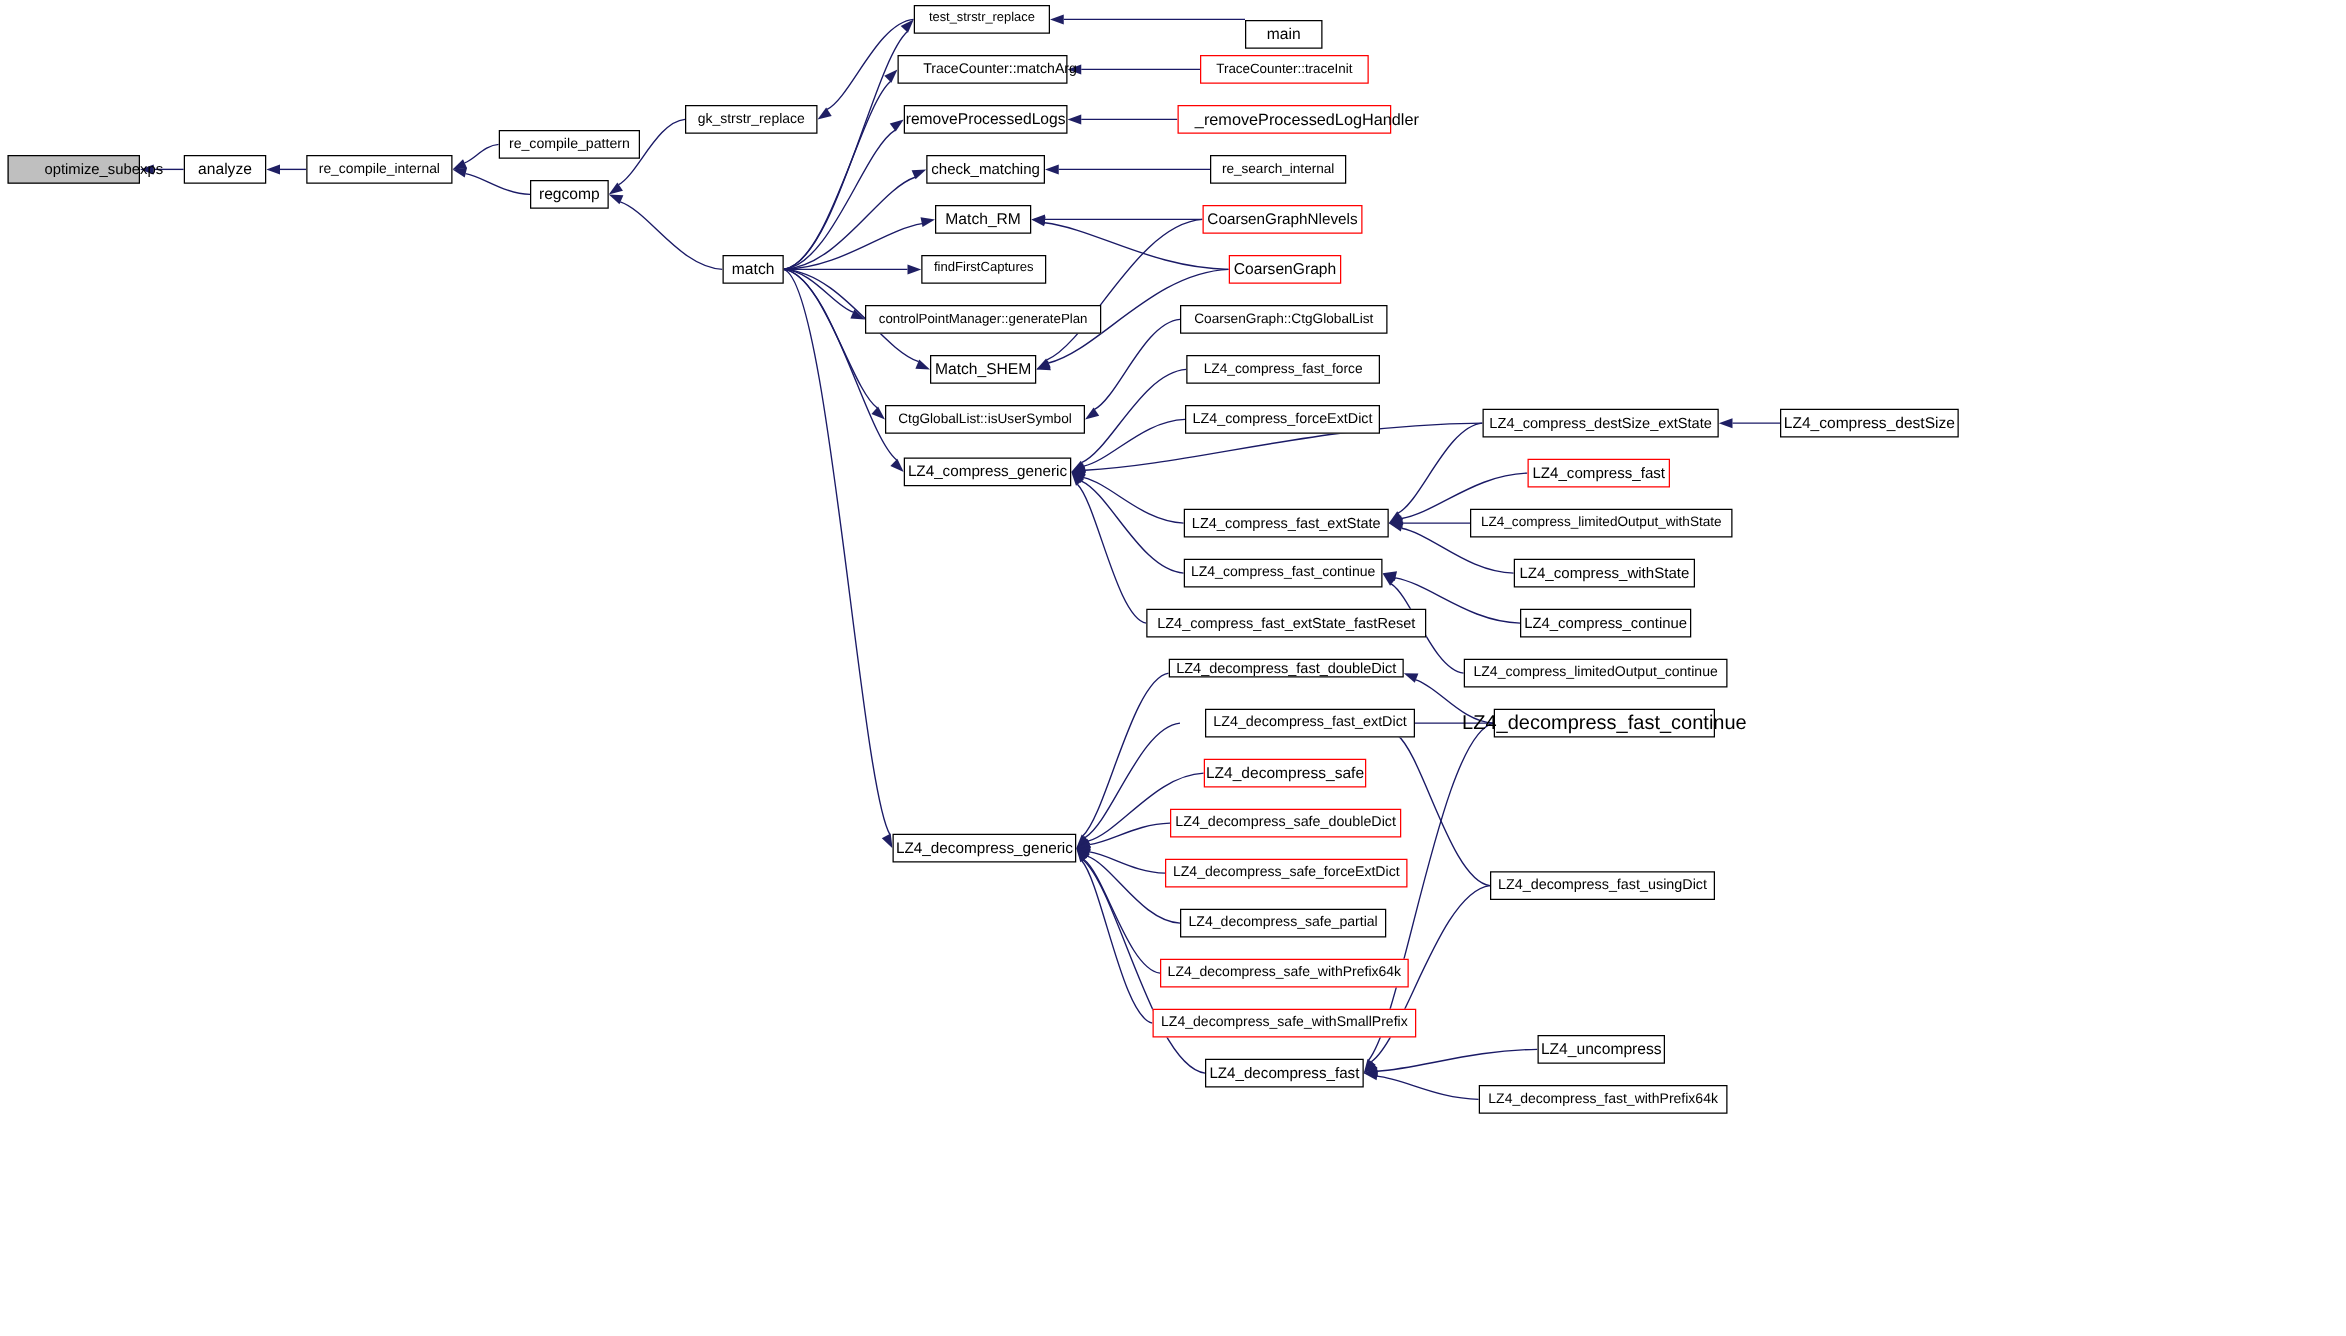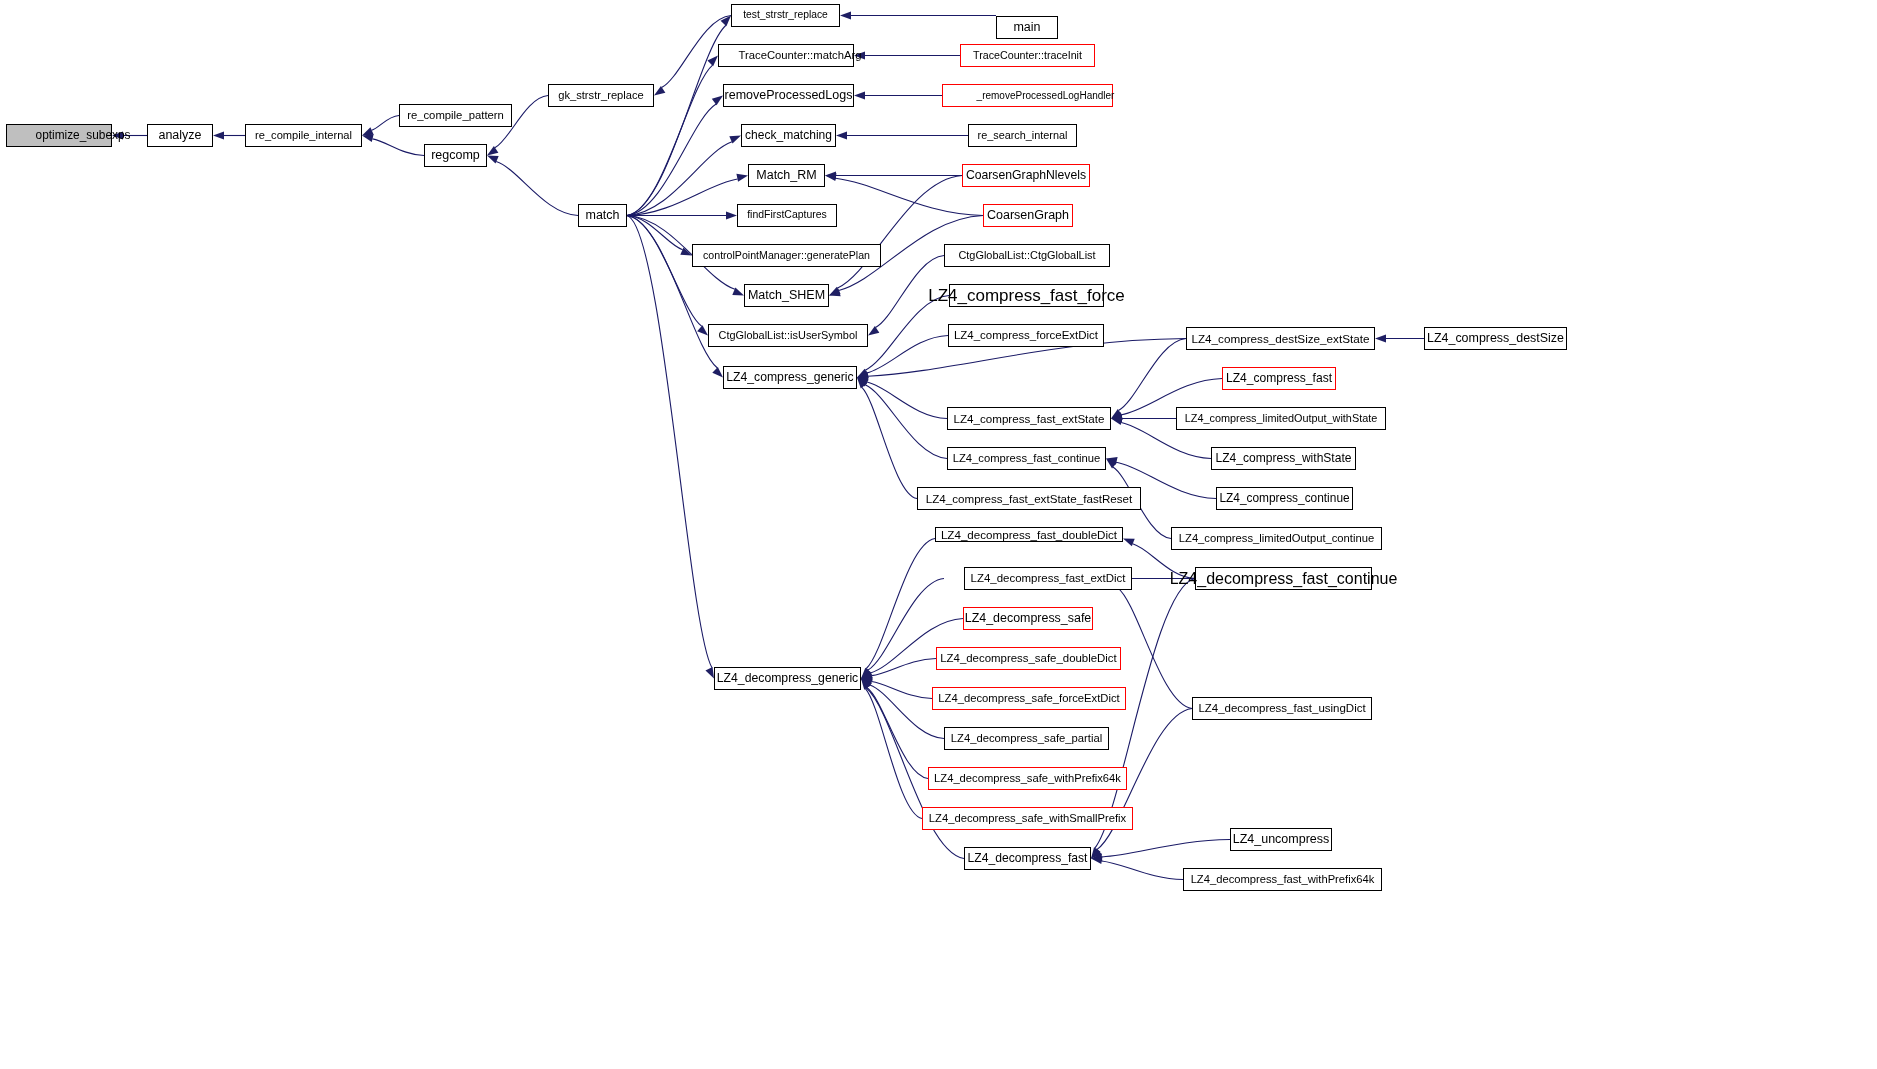--- a/index.html
+++ b/index.html
@@ -203,21 +203,21 @@
       <div class="node-box" style="left: 718px; top: 44px; width: 136px; height: 23px;">
         <span style="font-size: 11.2755px; margin-left: 28px;">TraceCounter::matchArg</span>
       </div>
       <div class="node-box red" style="left: 960px; top: 44px; width: 135px; height: 23px;">
         <span style="font-size: 10.701px;">TraceCounter::traceInit</span>
       </div>
       <div class="node-box" style="left: 723px; top: 84px; width: 131px; height: 23px;">
         <span>removeProcessedLogs</span>
       </div>
       <div class="node-box red" style="left: 942px; top: 84px; width: 171px; height: 23px;">
-        <span style="font-size: 10px; padding-left: 36px;">_removeProcessedLogHandler</span>
+        <span style="font-size: 13px; padding-left: 36px;">_removeProcessedLogHandler</span>
       </div>
       <div class="node-box" style="left: 741px; top: 124px; width: 95px; height: 23px;">
         <span style="font-size: 12.0432px;">check_matching</span>
       </div>
       <div class="node-box" style="left: 968px; top: 124px; width: 109px; height: 23px;">
         <span style="font-size: 10.8742px;">re_search_internal</span>
       </div>
       <div class="node-box" style="left: 748px; top: 164px; width: 77px; height: 23px;">
         <span>Match_RM</span>
       </div>
@@ -227,27 +227,27 @@
       <div class="node-box" style="left: 737px; top: 204px; width: 100px; height: 23px;">
         <span style="font-size: 10.4879px;">findFirstCaptures</span>
       </div>
       <div class="node-box red" style="left: 983px; top: 204px; width: 90px; height: 23px;">
         <span>CoarsenGraph</span>
       </div>
       <div class="node-box" style="left: 692px; top: 244px; width: 189px; height: 23px;">
         <span style="font-size: 10.6296px;">controlPointManager::generatePlan</span>
       </div>
       <div class="node-box" style="left: 944px; top: 244px; width: 166px; height: 23px;">
-        <span style="font-size: 10.9358px;">CtgGlobalList::CtgGlobalList</span>
+        <span style="font-size: 10.9358px;">CoarsenGraph::CtgGlobalList</span>
       </div>
       <div class="node-box" style="left: 744px; top: 284px; width: 85px; height: 23px;">
         <span>Match_SHEM</span>
       </div>
       <div class="node-box" style="left: 949px; top: 284px; width: 155px; height: 23px;">
-        <span style="font-size: 17px;">LZ4_compress_fast_force</span>
+        <span style="font-size: 11px;">LZ4_compress_fast_force</span>
       </div>
       <div class="node-box" style="left: 708px; top: 324px; width: 160px; height: 23px;">
         <span style="font-size: 10.9101px;">CtgGlobalList::isUserSymbol</span>
       </div>
       <div class="node-box" style="left: 948px; top: 324px; width: 156px; height: 23px;">
         <span style="font-size: 11.4729px;">LZ4_compress_forceExtDict</span>
       </div>
       <div class="node-box" style="left: 1186px; top: 327px; width: 189px; height: 23px;">
         <span style="font-size: 11.6925px;">LZ4_compress_destSize_extState</span>
       </div>

